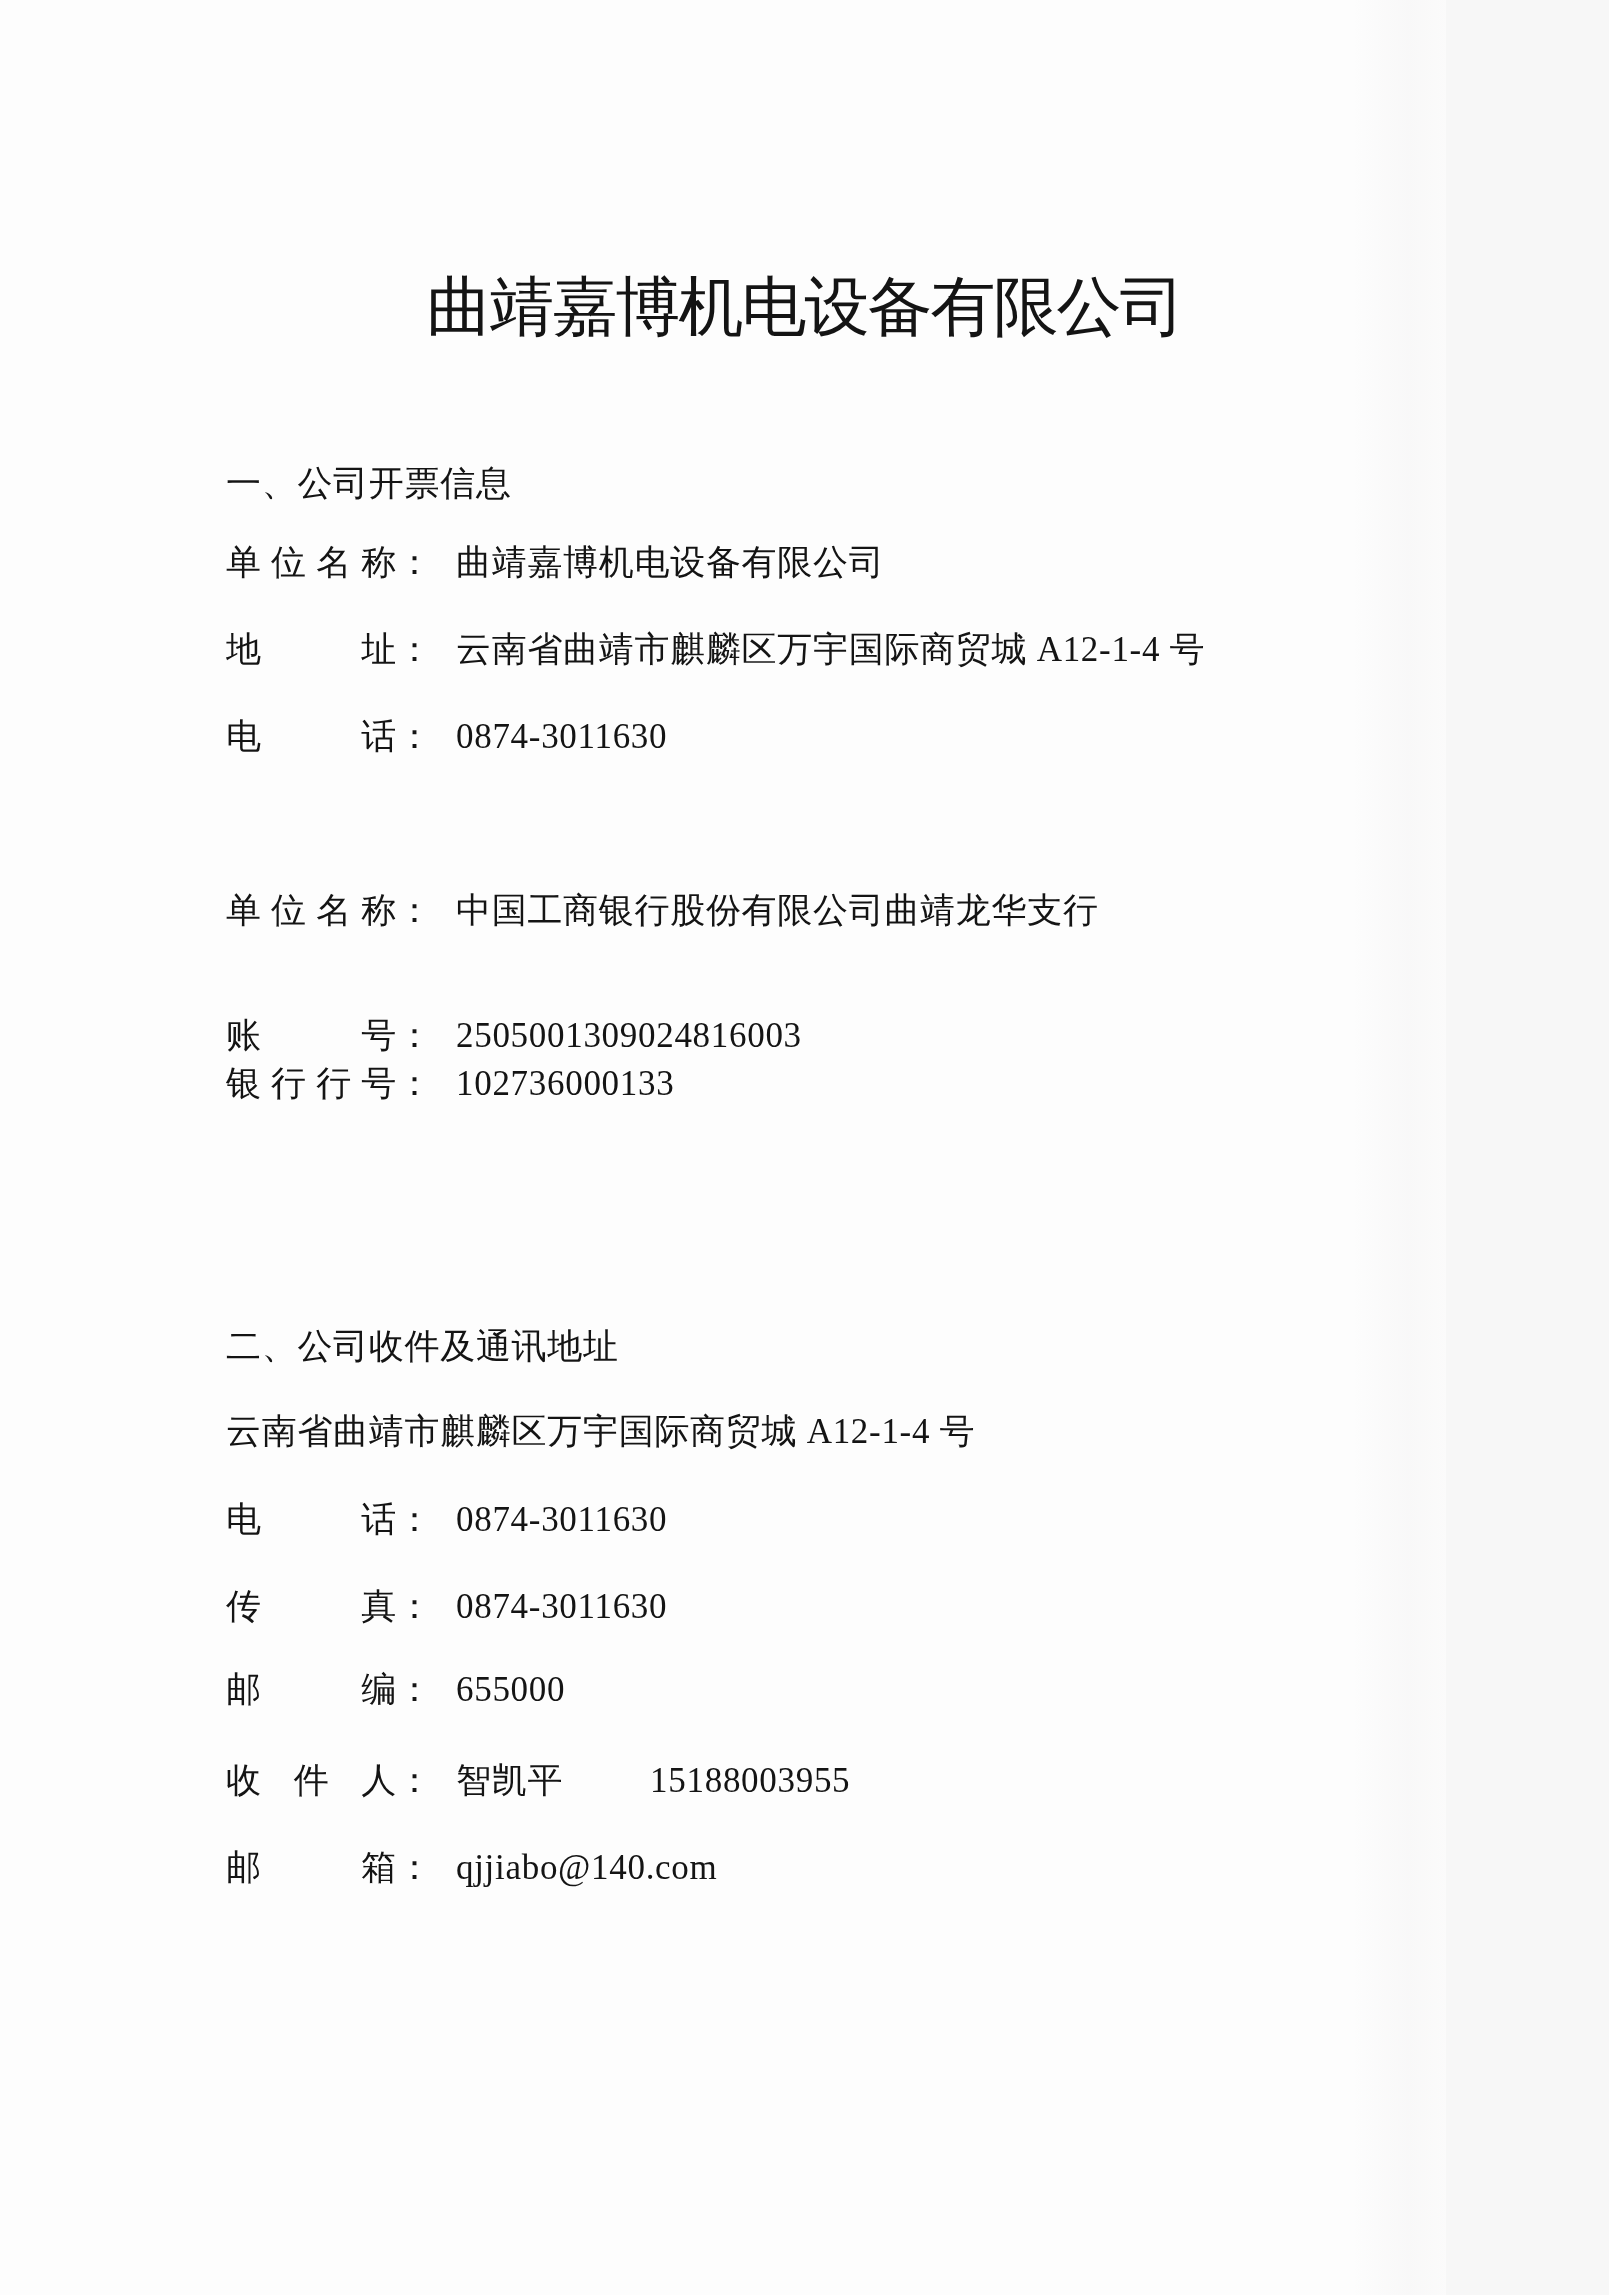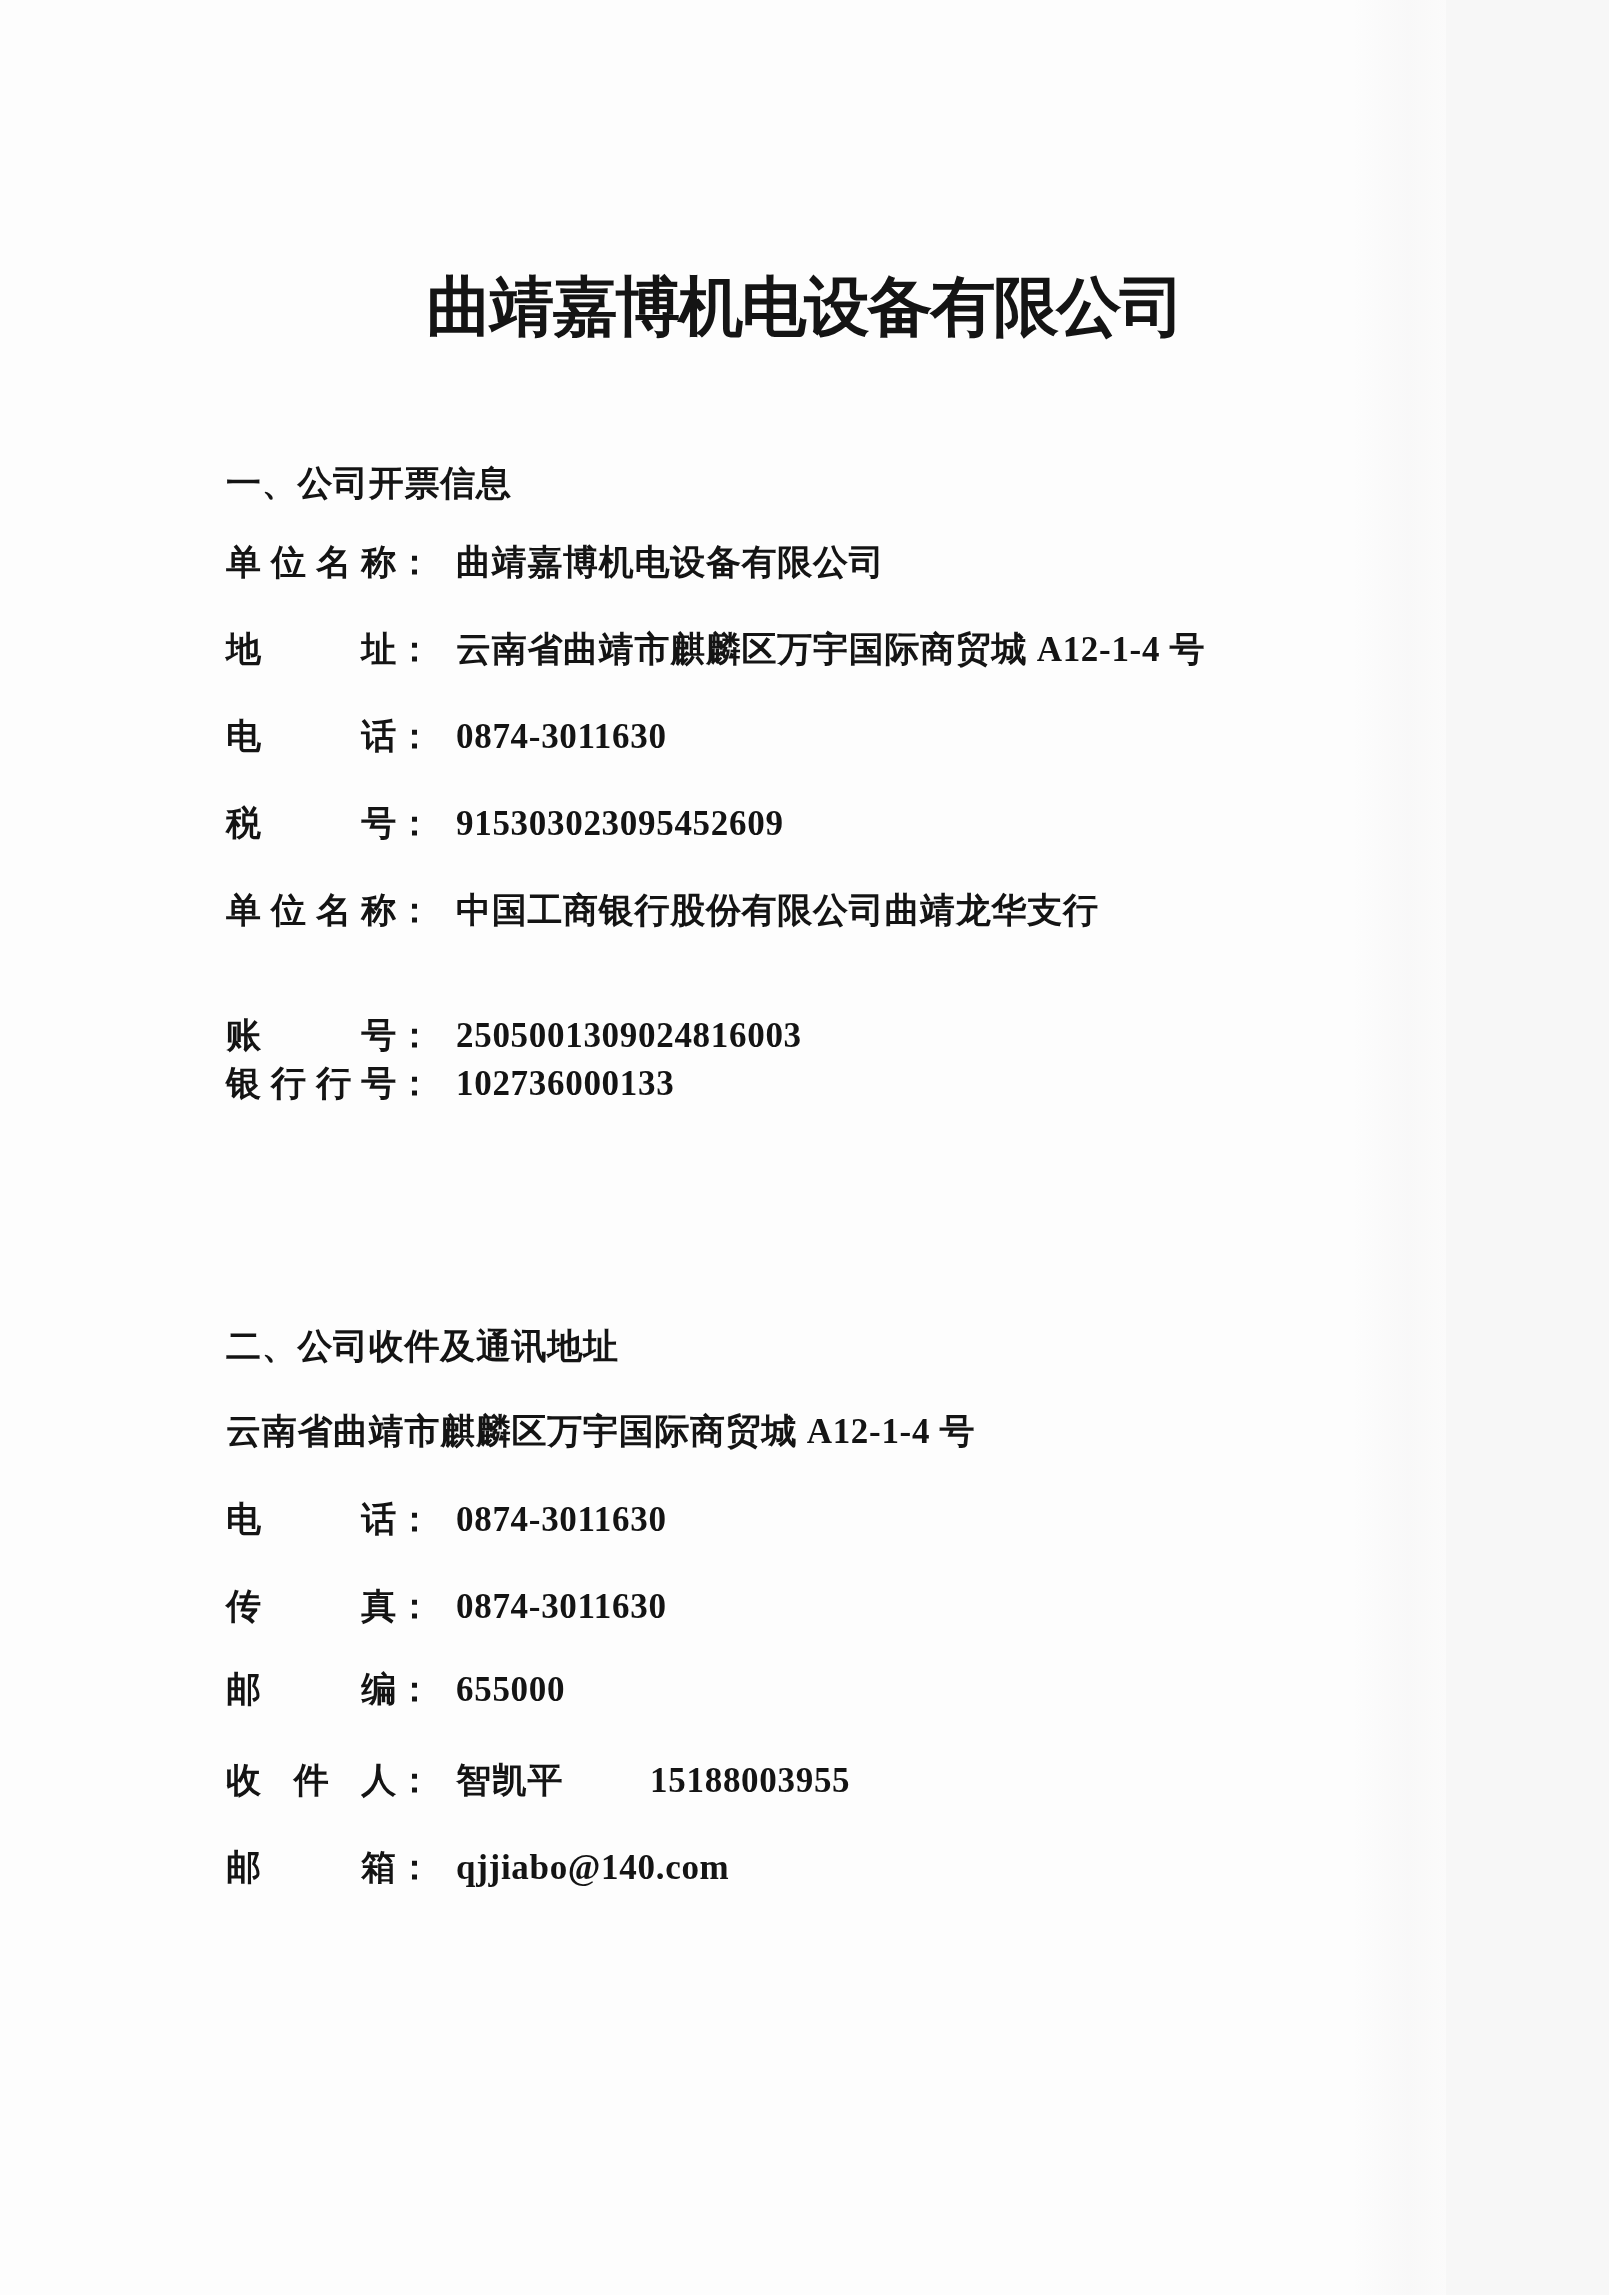--- a/index.html
+++ b/index.html
@@ -7,21 +7,21 @@
     width:1609px;height:2295px;
     background:#f7f7f7;
     font-family:"Liberation Serif","DejaVu Serif",serif;
   }
   .page{
     position:relative;
     width:1446px;height:2295px;
     background:#fdfdfd;
     overflow:hidden;
     color:#141414;
-    font-weight:700;
+    font-weight:400;
   }
   
   .page::after{
     content:"";
     position:absolute;top:0;right:0;width:94px;height:100%;
     background:linear-gradient(to right, rgba(0,0,0,0) 0%, rgba(120,110,115,0.035) 60%, rgba(120,110,115,0.015) 100%);
     pointer-events:none;
   }
   .doc-title{
     position:absolute;
@@ -71,23 +71,20 @@
   </div>
 
   <div class="line" style="top:632px">
     <span class="label">地址</span><span class="colon">：</span><span>云南省曲靖市麒麟区万宇国际商贸城 A12-1-4 号</span>
   </div>
 
   <div class="line" style="top:719px">
     <span class="label">电话</span><span class="colon">：</span><span>0874-3011630</span>
   </div>
 
-  <div class="line" style="top:806px">
-    <span class="label">税号</span><span class="colon">：</span><span>915303023095452609</span>
-  </div>
 
   <div class="line" style="top:893px">
     <span class="label">单位名称</span><span class="colon">：</span><span>中国工商银行股份有限公司曲靖龙华支行</span>
   </div>
 
   <div class="line" style="top:1018px">
     <span class="label">账号</span><span class="colon">：</span><span>2505001309024816003</span>
   </div>
 
   <div class="line" style="top:1066px">

